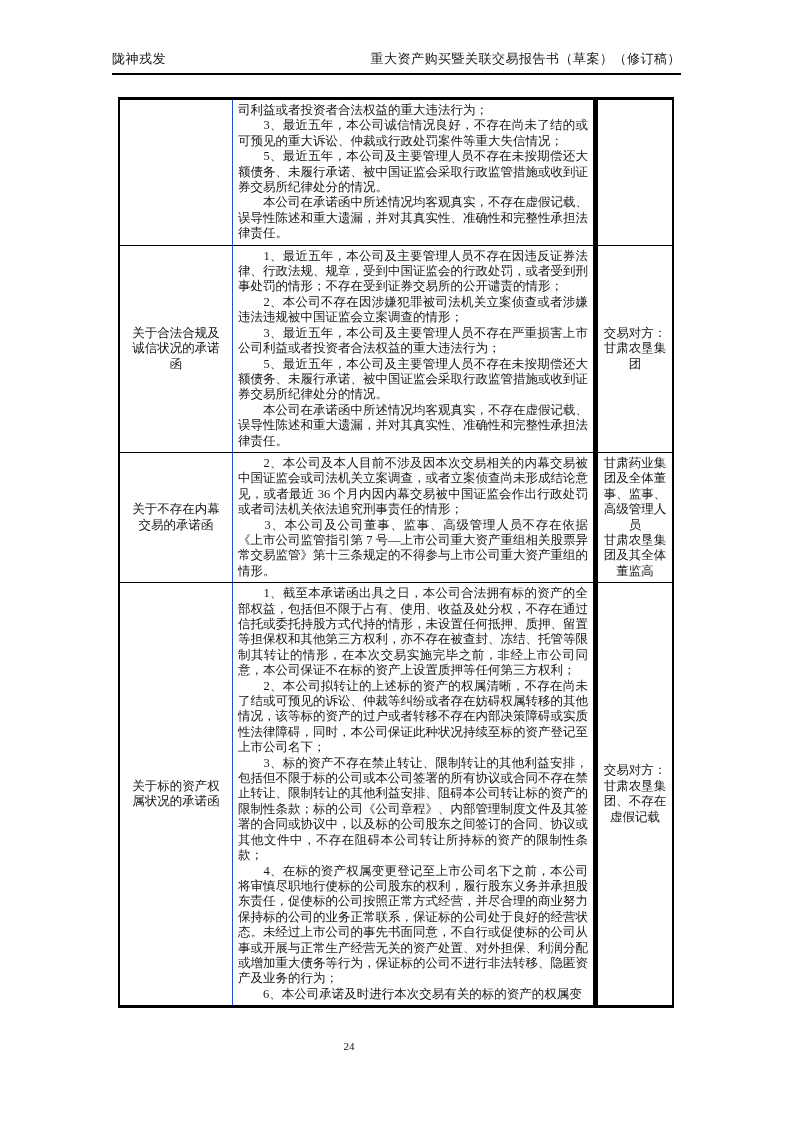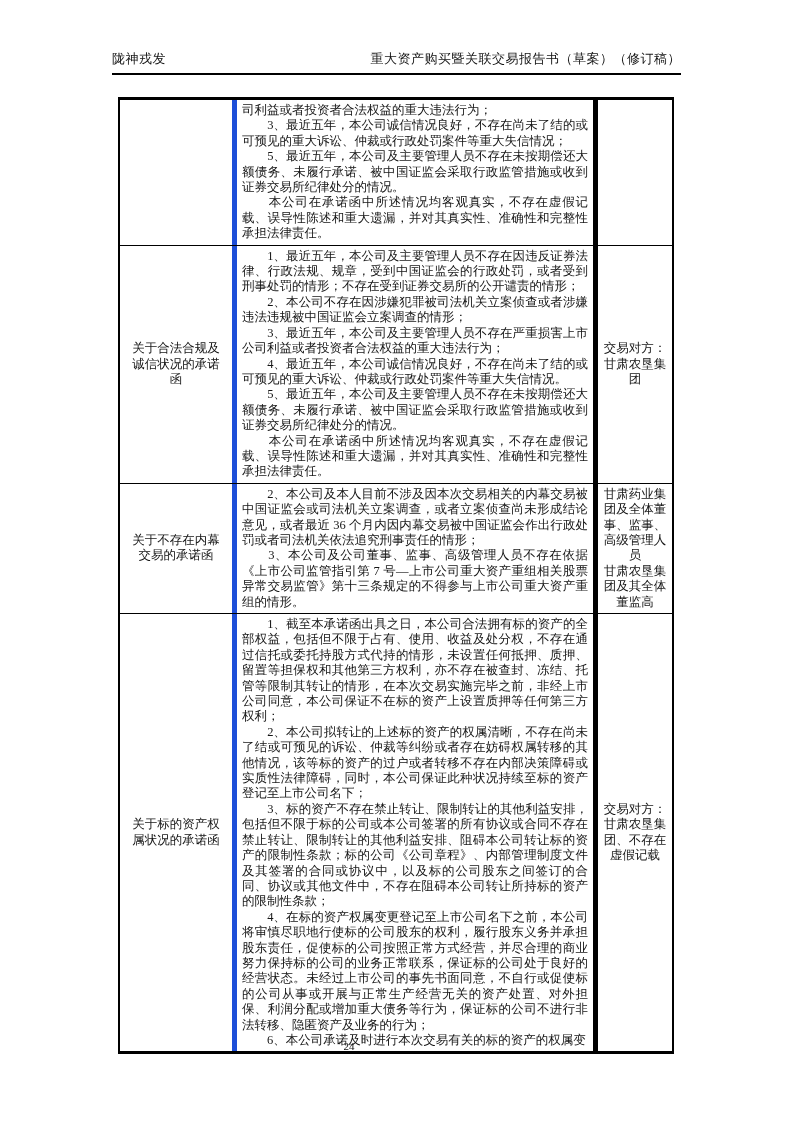--- a/index.html
+++ b/index.html
@@ -22,21 +22,21 @@
   .trow { display:flex; align-items:stretch; border-top:1px solid #000; }
   .trow:first-child { border-top:none; }
   .cell { box-sizing:border-box; font-size:12.5px; line-height:15.4px; }
   .cell-label {
     width:112px; flex:0 0 112px;
     display:flex; align-items:center; justify-content:center;
     text-align:center; padding:2px 10px;
   }
   .cell-content {
     width:361px; flex:0 0 361px;
-    border-left:5px solid #1d4ed8;
+    border-left:1px solid #1d4ed8;
     padding:3px 5px; text-align:justify;
   }
   .cell-content p { margin:0; }
   .cell-party {
     flex:1 1 auto; border-left:5px solid #000000;
     display:flex; flex-direction:column; align-items:center; justify-content:center;
     text-align:center; padding:2px 3px;
   }
   .cell-party p { margin:0; }
   .footer {
@@ -63,21 +63,20 @@
           <p>　　本公司在承诺函中所述情况均客观真实，不存在虚假记载、误导性陈述和重大遗漏，并对其真实性、准确性和完整性承担法律责任。</p>
         </div>
         <div class="cell cell-party"></div>
       </div>
       <div class="trow">
         <div class="cell cell-label">关于合法合规及诚信状况的承诺函</div>
         <div class="cell cell-content">
           <p>　　1、最近五年，本公司及主要管理人员不存在因违反证券法律、行政法规、规章，受到中国证监会的行政处罚，或者受到刑事处罚的情形；不存在受到证券交易所的公开谴责的情形；</p>
           <p>　　2、本公司不存在因涉嫌犯罪被司法机关立案侦查或者涉嫌违法违规被中国证监会立案调查的情形；</p>
           <p>　　3、最近五年，本公司及主要管理人员不存在严重损害上市公司利益或者投资者合法权益的重大违法行为；</p>
-          <p>　　4、最近五年，本公司诚信情况良好，不存在尚未了结的或可预见的重大诉讼、仲裁或行政处罚案件等重大失信情况。</p>
           <p>　　5、最近五年，本公司及主要管理人员不存在未按期偿还大额债务、未履行承诺、被中国证监会采取行政监管措施或收到证券交易所纪律处分的情况。</p>
           <p>　　本公司在承诺函中所述情况均客观真实，不存在虚假记载、误导性陈述和重大遗漏，并对其真实性、准确性和完整性承担法律责任。</p>
         </div>
         <div class="cell cell-party">
           <p>交易对方：甘肃农垦集团</p>
         </div>
       </div>
       <div class="trow">
         <div class="cell cell-label">关于不存在内幕交易的承诺函</div>
         <div class="cell cell-content">

